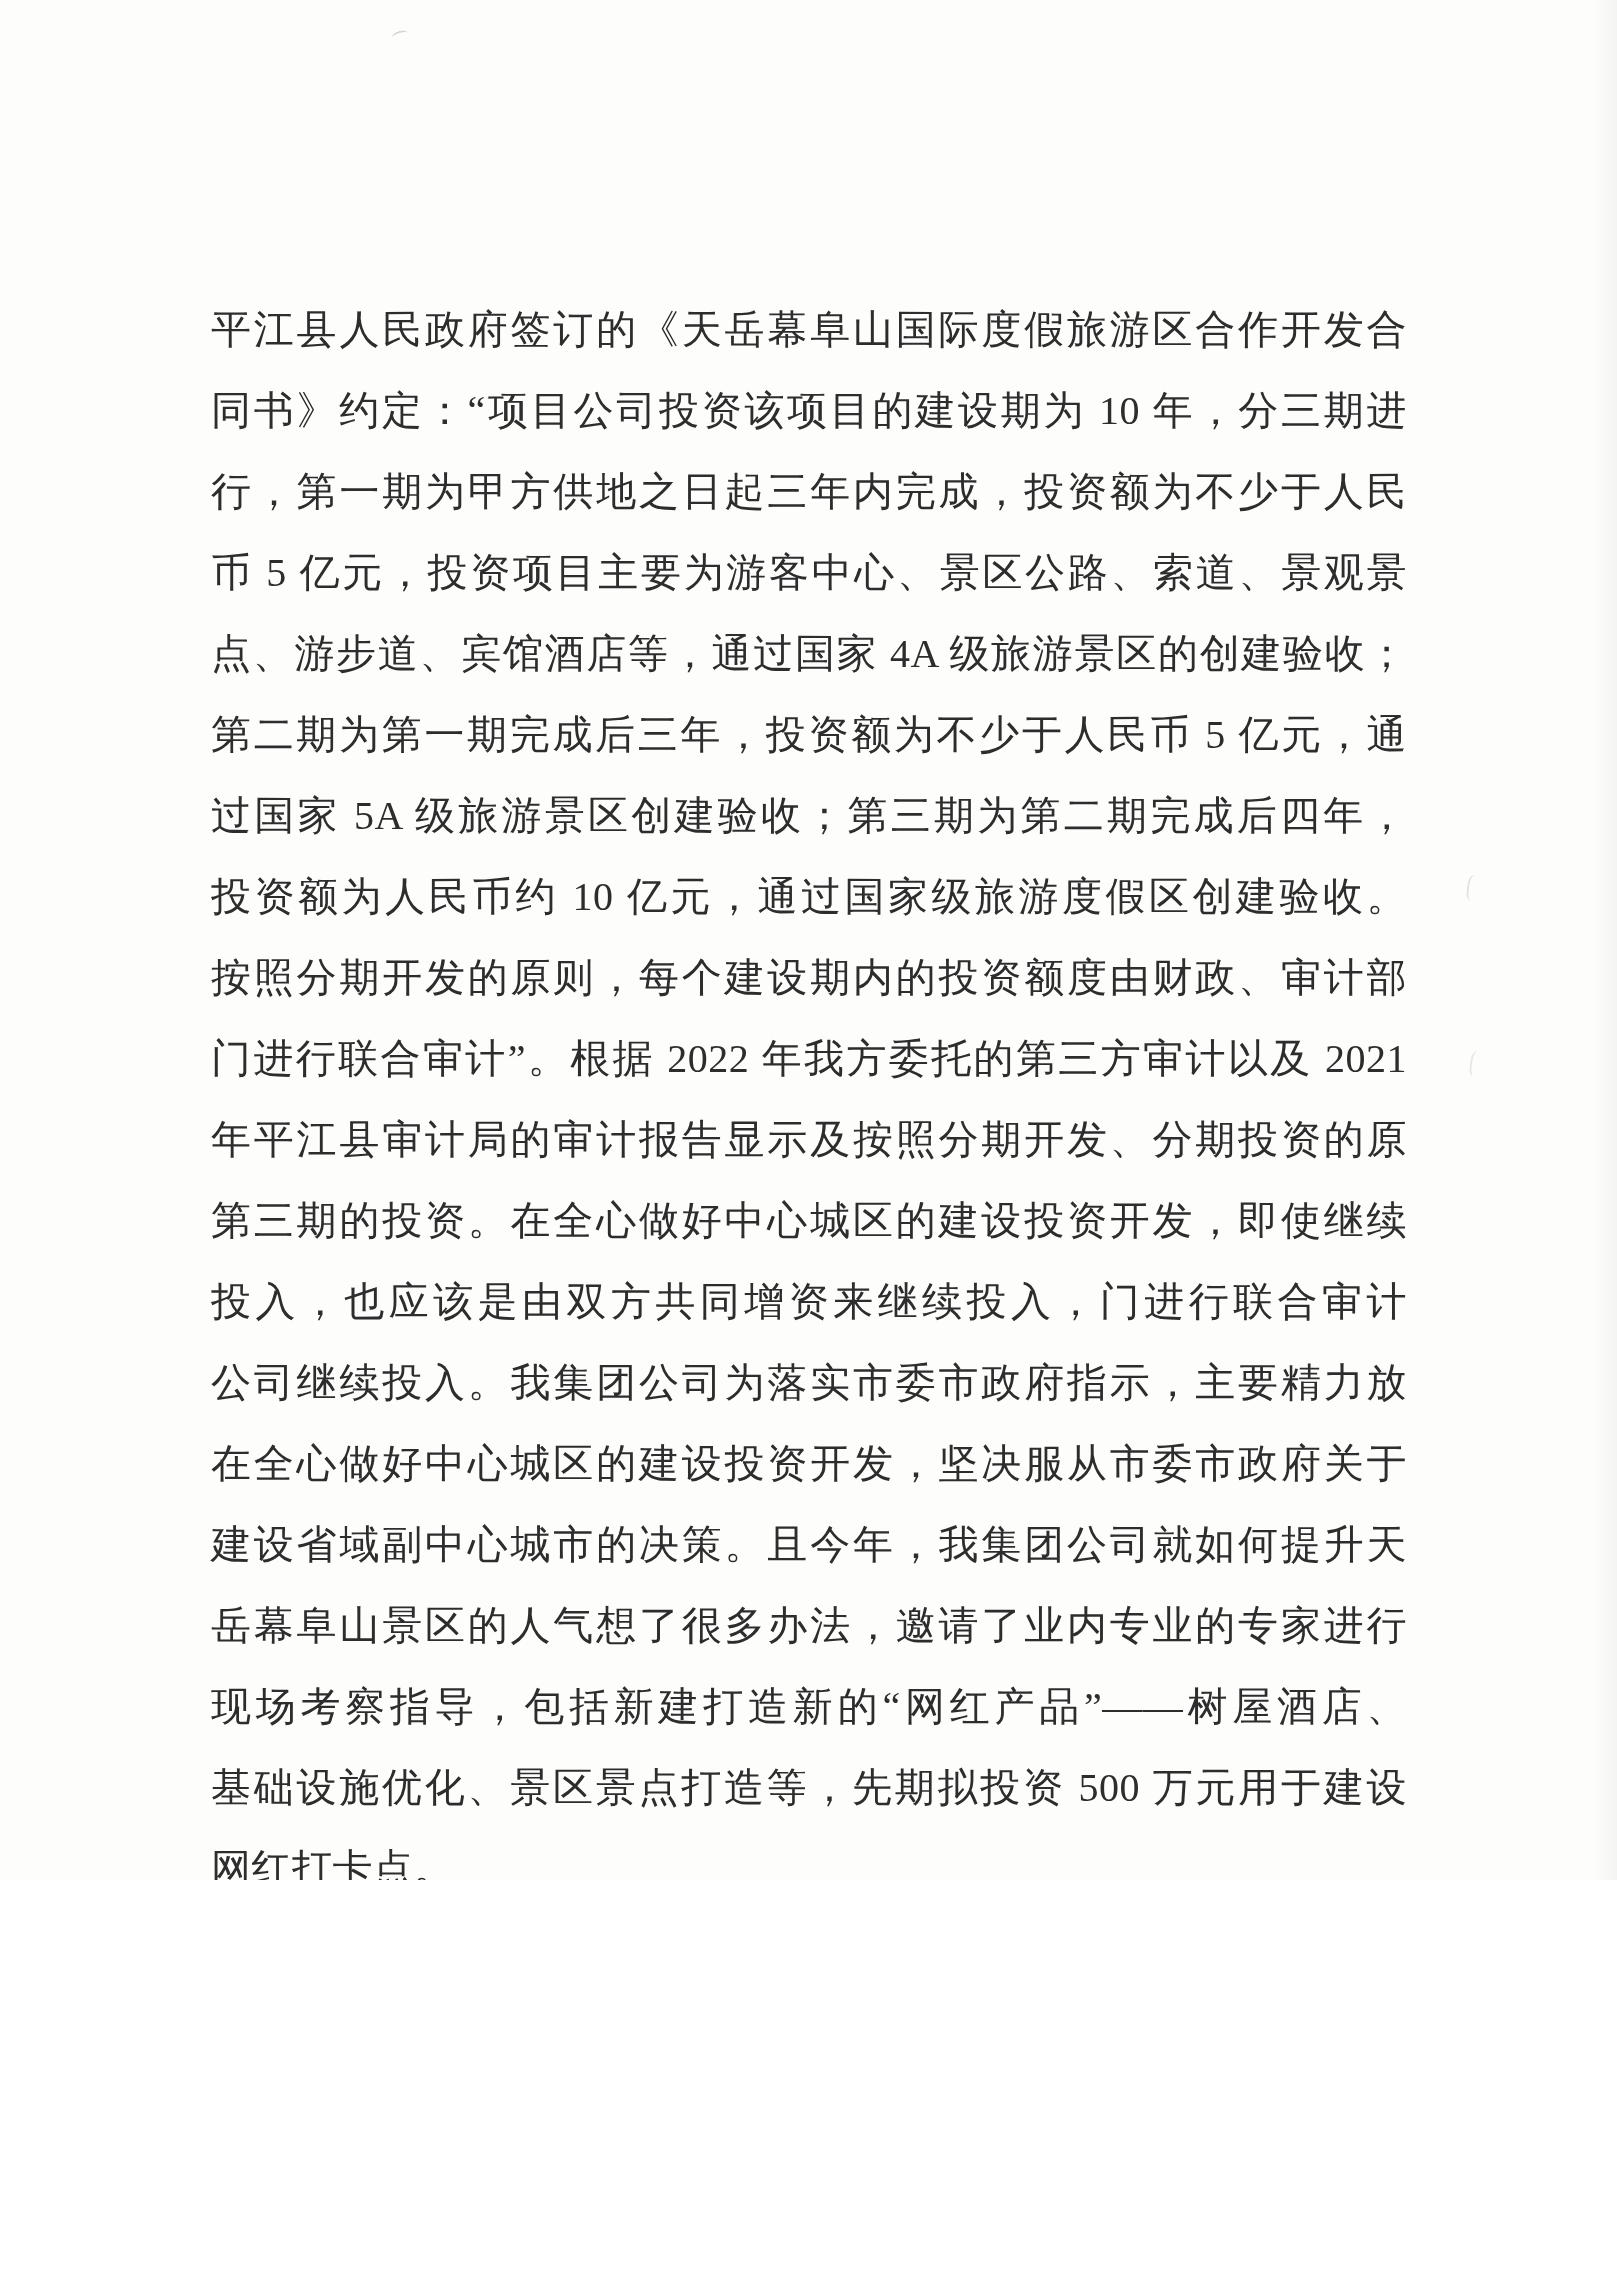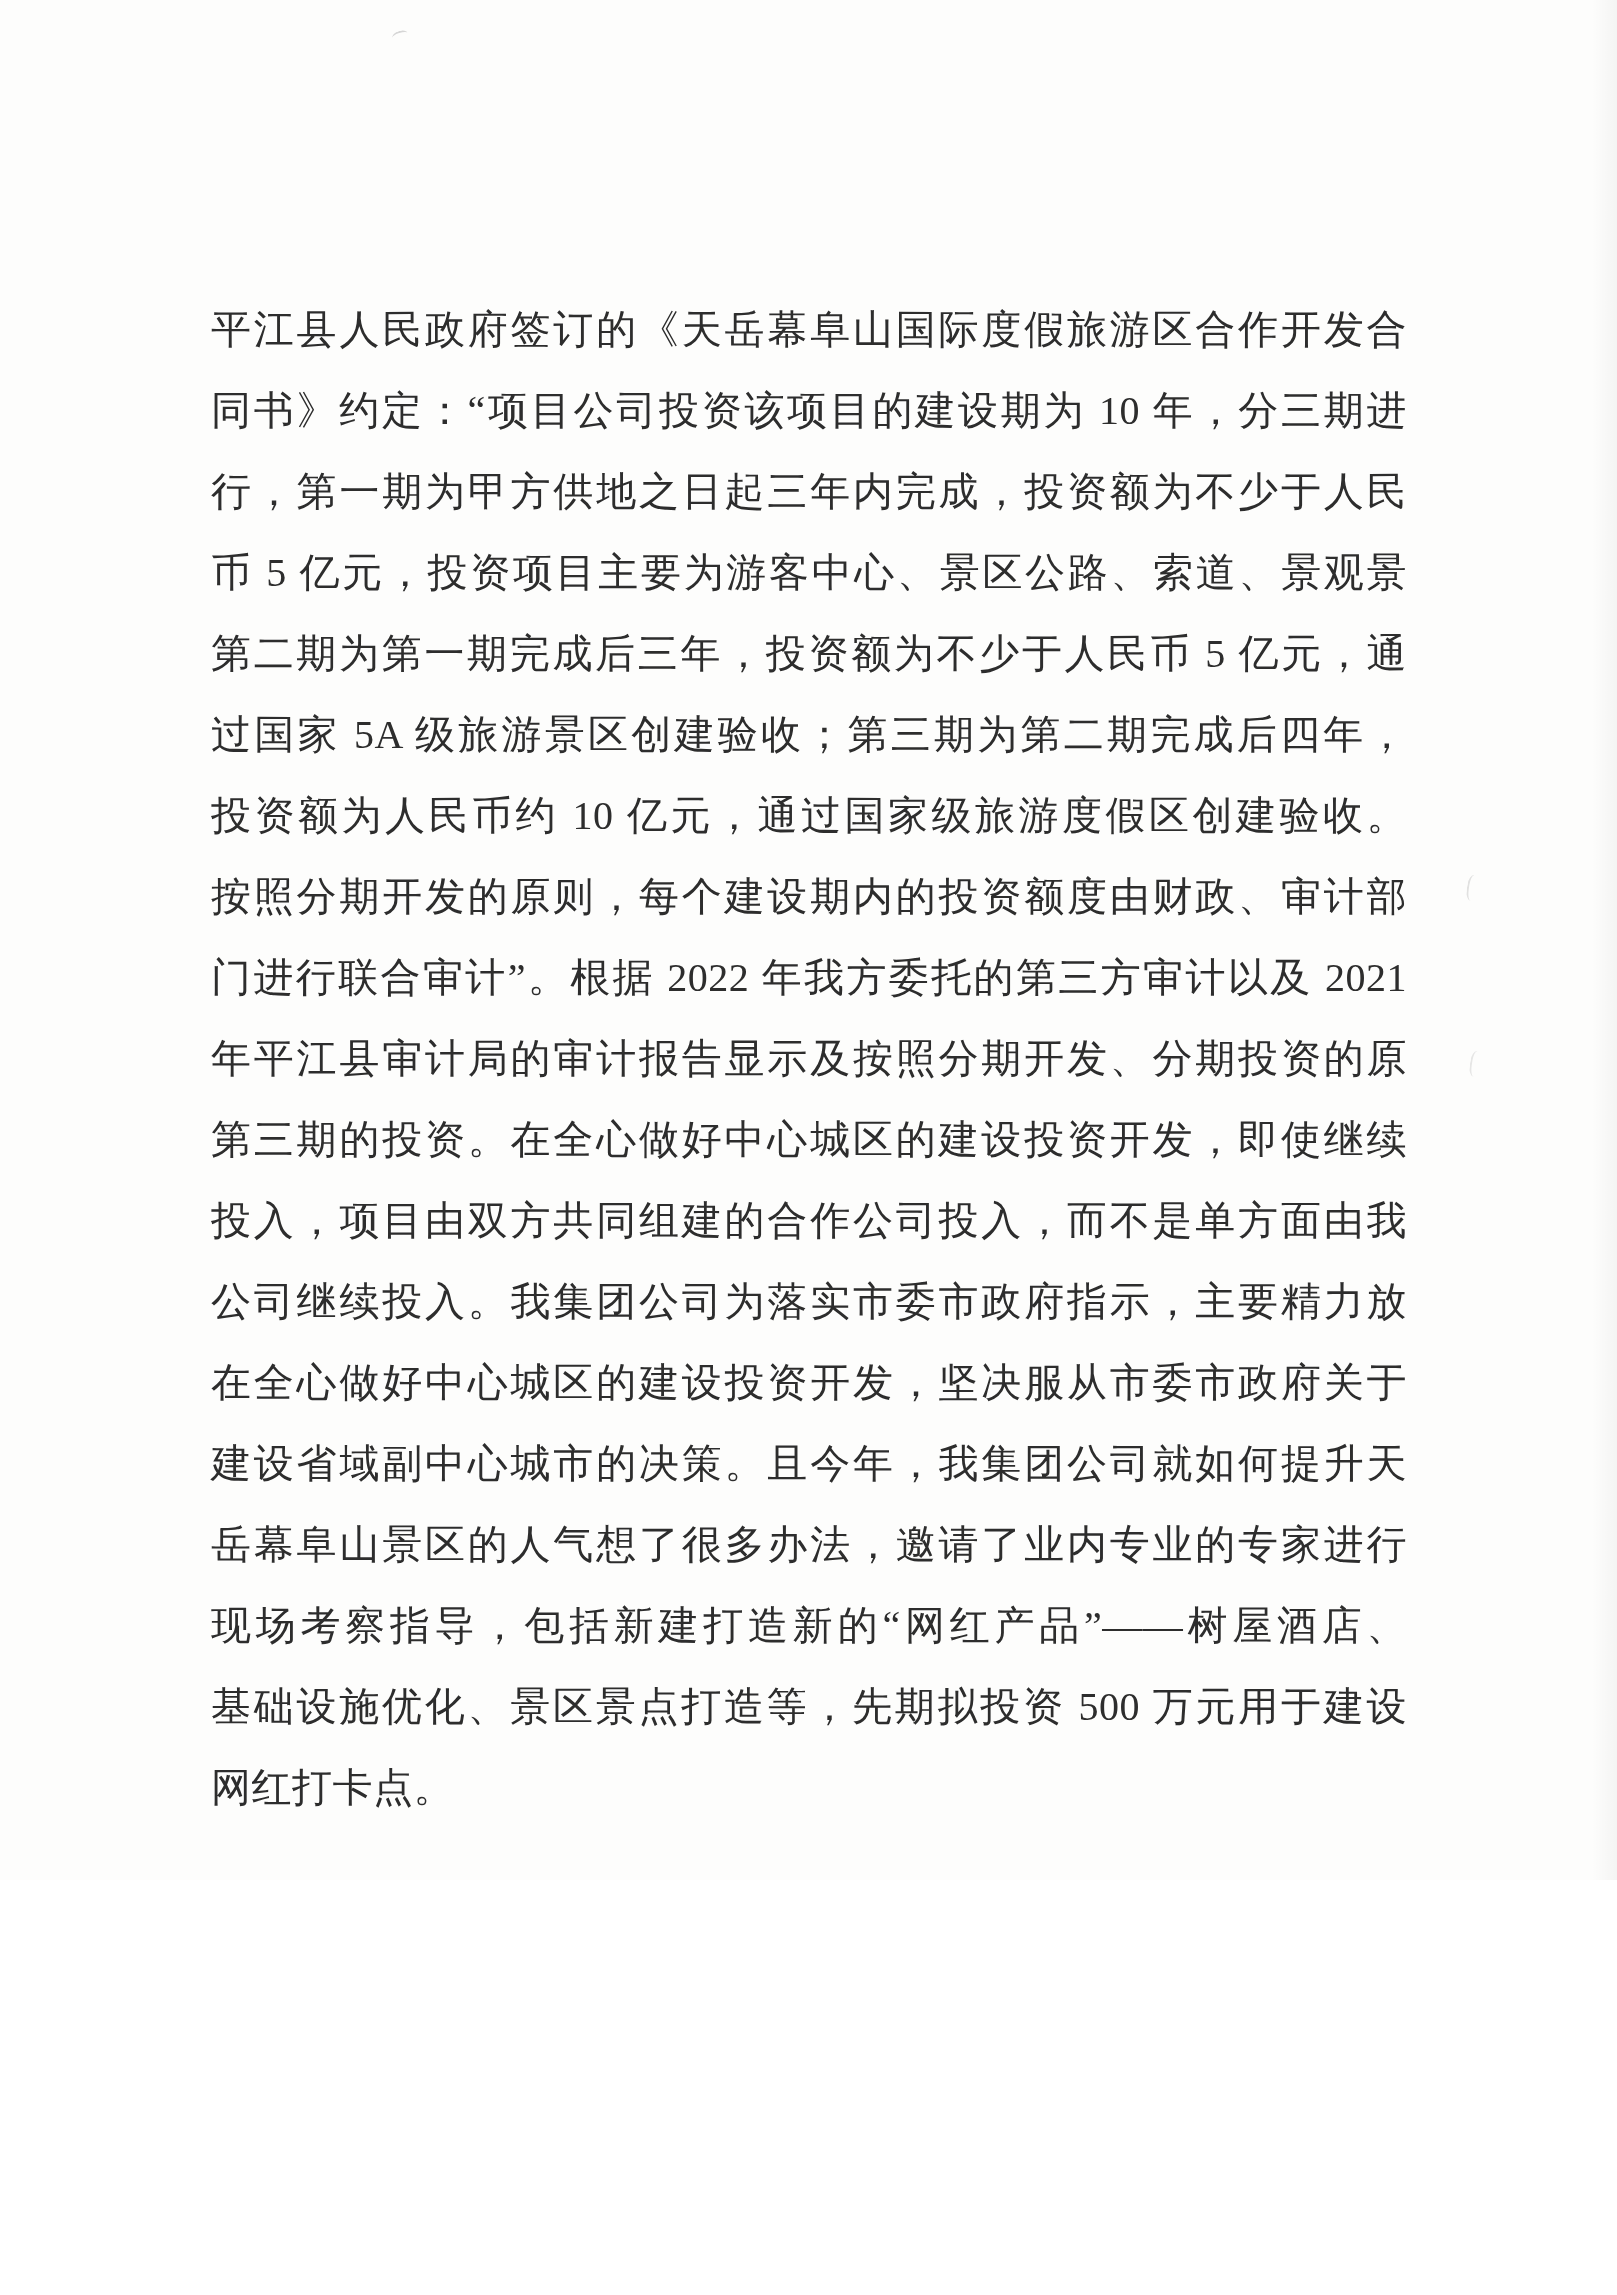--- a/index.html
+++ b/index.html
@@ -95,28 +95,29 @@
 </head>
 <body>
 
 <div class="page">
 
   <div class="textblock">
     <div class="line">平江县人民政府签订的《天岳幕阜山国际度假旅游区合作开发合</div>
     <div class="line">同书》约定：“项目公司投资该项目的建设期为 10 年，分三期进</div>
     <div class="line">行，第一期为甲方供地之日起三年内完成，投资额为不少于人民</div>
     <div class="line">币 5 亿元，投资项目主要为游客中心、景区公路、索道、景观景</div>
+    <div class="line">点、游步道、宾馆酒店等，通过国家 4A 级旅游景区的创建验收；</div>
     <div class="line">第二期为第一期完成后三年，投资额为不少于人民币 5 亿元，通</div>
     <div class="line">过国家 5A 级旅游景区创建验收；第三期为第二期完成后四年，</div>
     <div class="line">投资额为人民币约 10 亿元，通过国家级旅游度假区创建验收。</div>
     <div class="line">按照分期开发的原则，每个建设期内的投资额度由财政、审计部</div>
     <div class="line">门进行联合审计”。根据 2022 年我方委托的第三方审计以及 2021</div>
     <div class="line">年平江县审计局的审计报告显示及按照分期开发、分期投资的原</div>
     <div class="line">第三期的投资。在全心做好中心城区的建设投资开发，即使继续</div>
-    <div class="line">投入，项目由双方共同组建的合作公司投入，而不是单方面由我</div>
+    <div class="line">投入，也应该是由双方共同增资来继续投入，门进行联合审计</div>
     <div class="line">公司继续投入。我集团公司为落实市委市政府指示，主要精力放</div>
     <div class="line">在全心做好中心城区的建设投资开发，坚决服从市委市政府关于</div>
     <div class="line">建设省域副中心城市的决策。且今年，我集团公司就如何提升天</div>
     <div class="line">岳幕阜山景区的人气想了很多办法，邀请了业内专业的专家进行</div>
     <div class="line">现场考察指导，包括新建打造新的“网红产品”——树屋酒店、</div>
     <div class="line">基础设施优化、景区景点打造等，先期拟投资 500 万元用于建设</div>
     <div class="line last">网红打卡点。</div>
   </div>
 
   <div class="page-number">2</div>

